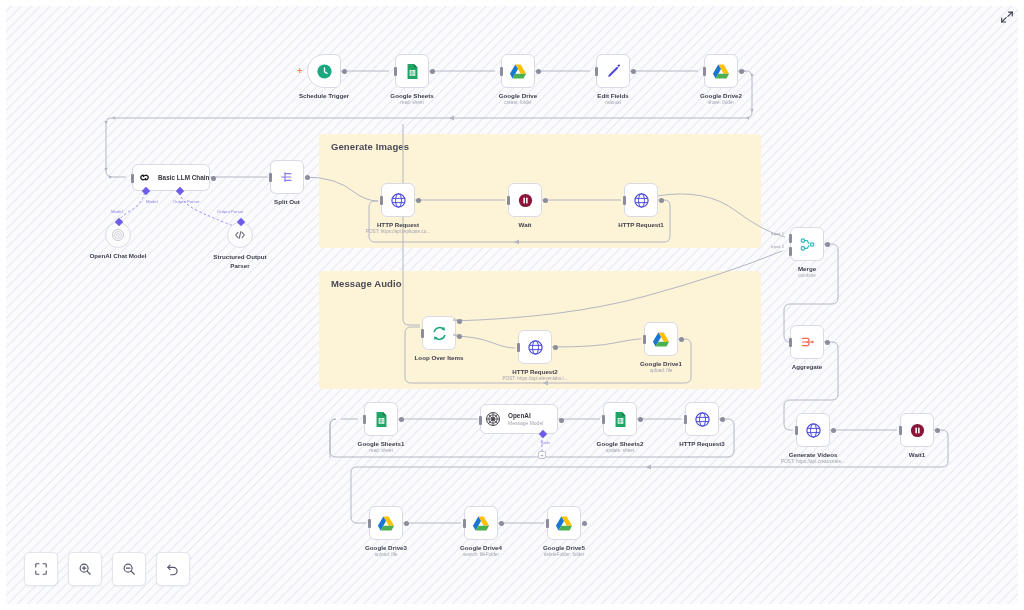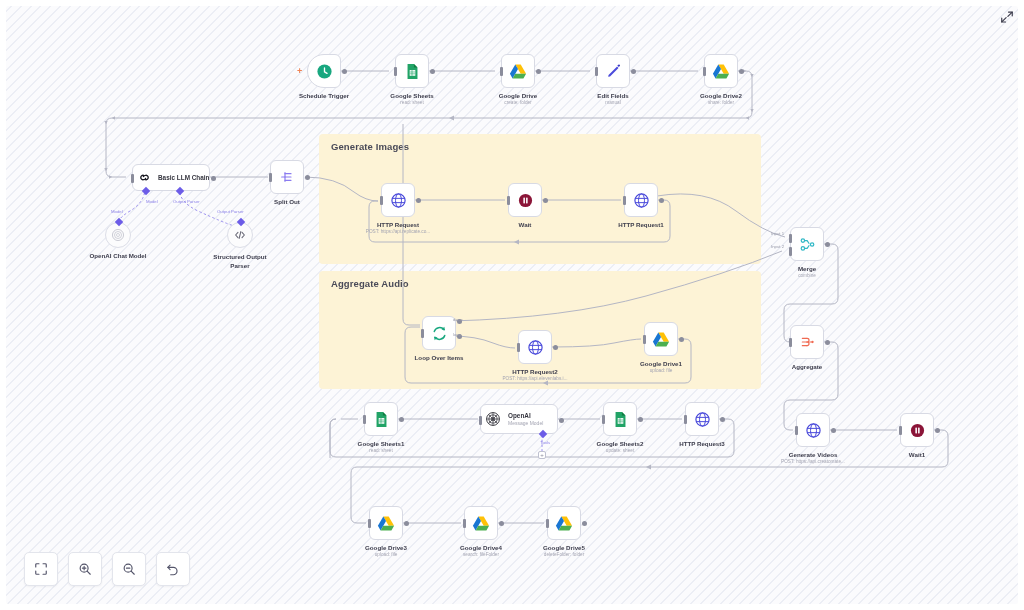--- a/index.html
+++ b/index.html
@@ -161,25 +161,25 @@
   }
   svg { display:block; overflow:visible; }
 </style>
 </head>
 <body>
 
 <div id="app">
 
   <div id="canvas">
 
-    <div class="sticky" style="left:313px; top:128px; width:442px; height:130px;">
+    <div class="sticky" style="left:313px; top:128px; width:442px; height:114px;">
       <div class="sticky-title">Generate Images</div>
     </div>
     <div class="sticky" style="left:313px; top:265px; width:442px; height:118px;">
-      <div class="sticky-title">Aggregate Audio</div>
+      <div class="sticky-title">Message Audio</div>
     </div>
 
     <svg id="edges" viewBox="0 0 1012 598">
       <defs>
         <marker id="arr" markerWidth="6" markerHeight="6" refX="3" refY="3" orient="auto" markerUnits="strokeWidth">
           <path d="M0,1.3 L3.2,3 L0,4.7 Z" fill="#b4b6c4"></path>
         </marker>
       </defs>
       <g fill="none" stroke="#b4b6c4" stroke-width="1">
 

